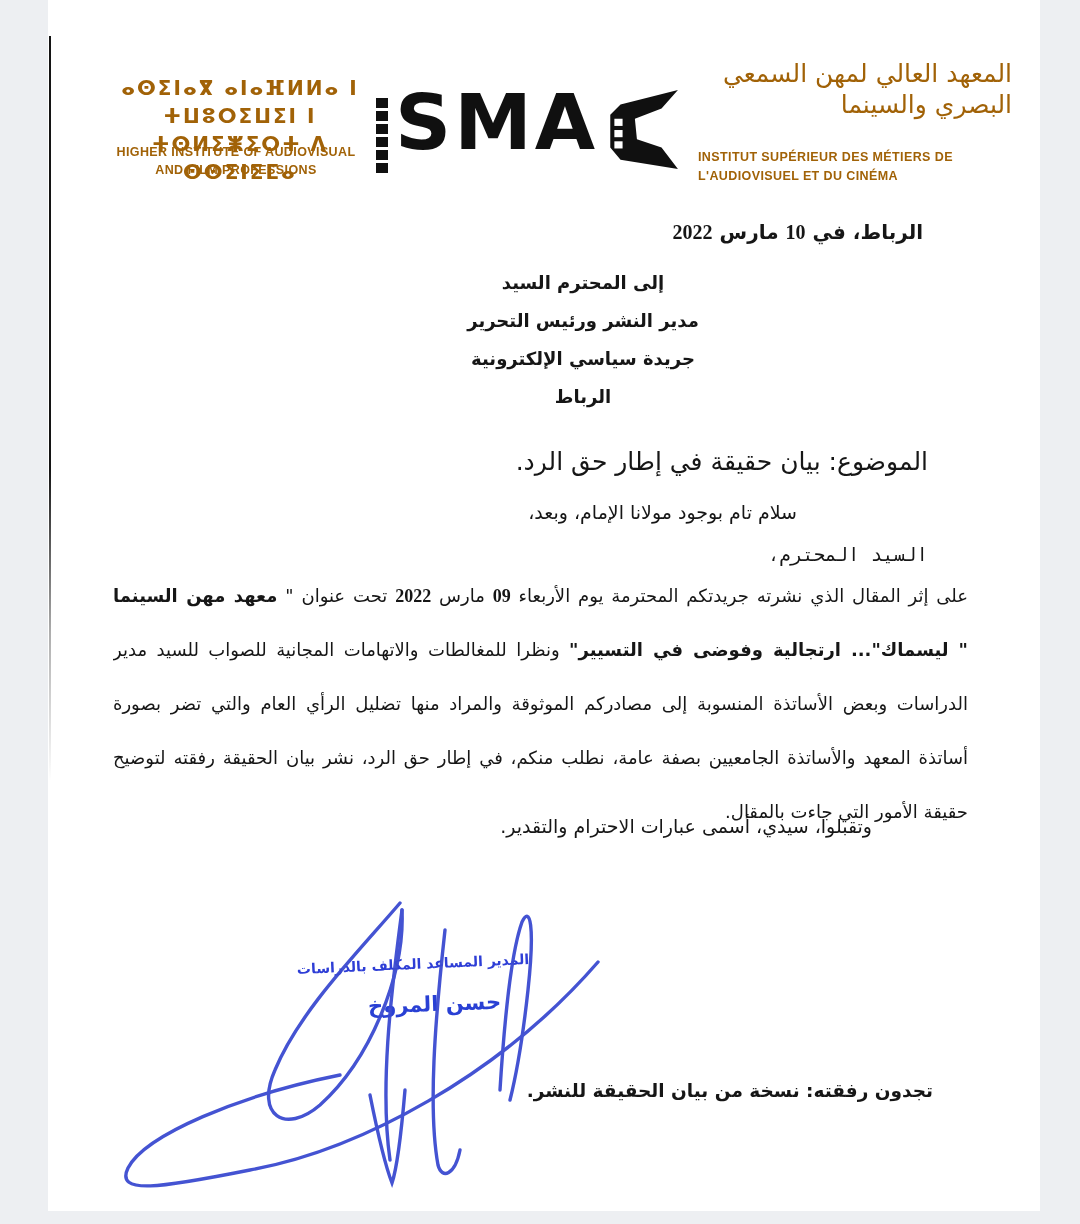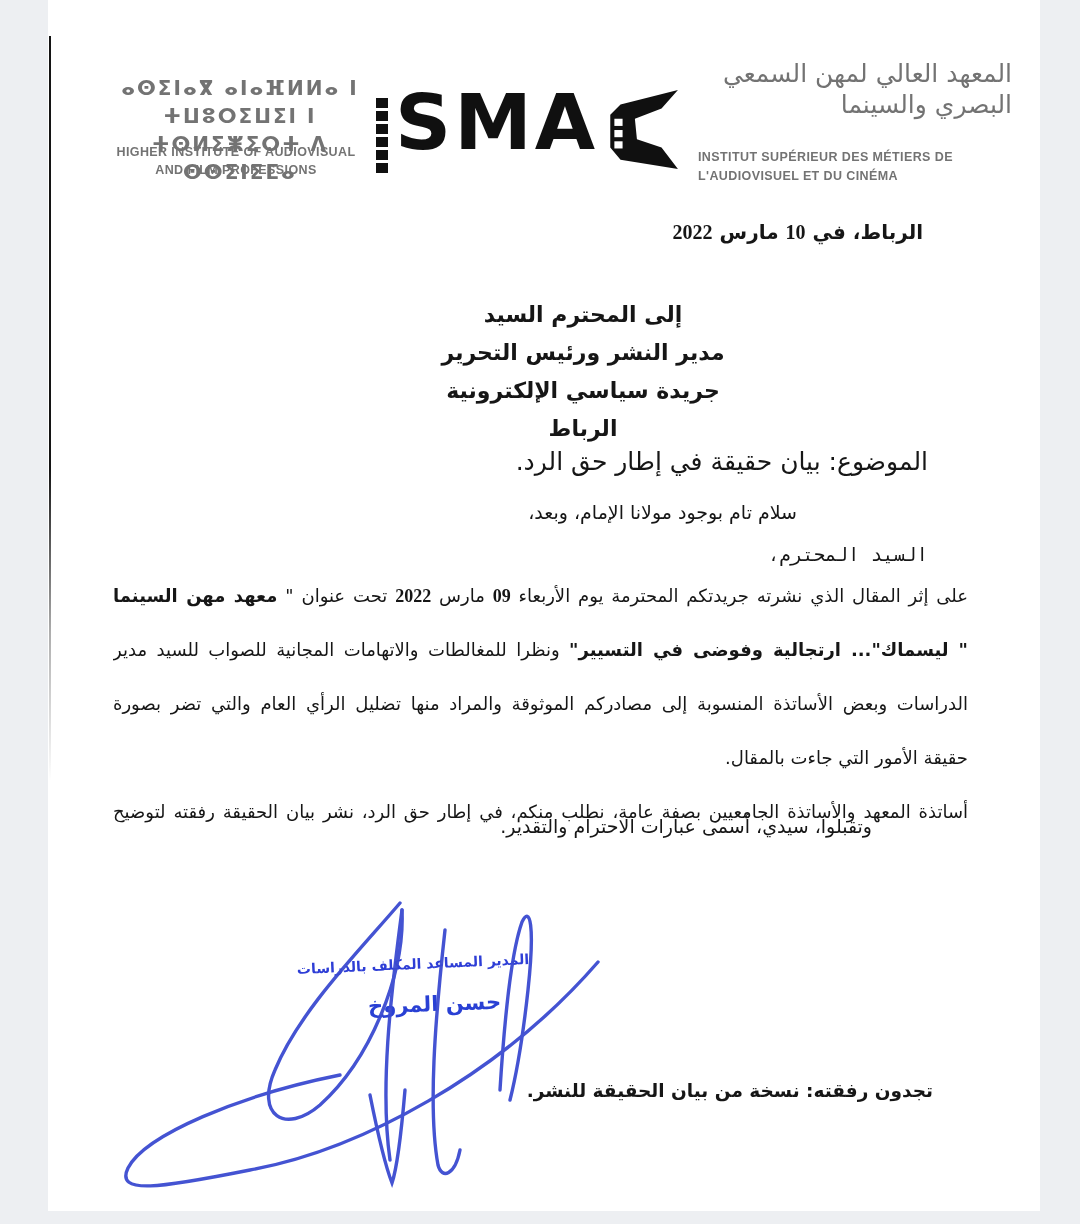--- a/index.html
+++ b/index.html
@@ -5,21 +5,21 @@
   html,body{margin:0;padding:0;}
   body{
     width:1080px;height:1224px;position:relative;overflow:hidden;
     background:#edeff2;
     font-family:"DejaVu Sans",sans-serif;
     color:#161616;
   }
   .page{position:absolute;left:48px;top:0;width:992px;height:1211px;background:#ffffff;}
   .scanline{position:absolute;left:49px;top:36px;width:2px;height:745px;
     background:linear-gradient(to bottom,#141414 0%,#141414 58%,rgba(20,20,20,.35) 80%,rgba(20,20,20,0) 100%);}
-  .red{color:#737373;}
+  .red{color:#a16207;}
   .abs{position:absolute;}
   .rtl{direction:rtl;unicode-bidi:embed;}
   .b{font-weight:700;}
   .num{font-family:"Liberation Serif",serif;font-weight:700;}
 
   
   .tifinagh{left:92px;top:74px;width:296px;text-align:center;font-size:20px;line-height:28px;
     font-weight:700;letter-spacing:2px;}
   .cap-left{left:82px;top:143px;width:308px;text-align:center;font-size:12.5px;line-height:18px;
     font-weight:700;letter-spacing:.4px;font-family:"Liberation Sans",sans-serif;}
@@ -29,21 +29,21 @@
 
   .logo{left:376px;top:90px;display:flex;align-items:flex-start;}
   .filmstrip{display:flex;flex-direction:column;margin-top:8px;margin-right:7px;}
   .filmstrip span{width:12px;height:10px;background:#101010;margin-bottom:3px;display:block;}
   .sma{font-size:78px;line-height:66px;font-weight:700;letter-spacing:3px;color:#101010;
     transform:scaleY(.98);font-family:"DejaVu Sans",sans-serif;}
   .cam{margin-left:2px;margin-top:-2px;}
 
   
   .dateline{right:157px;top:220px;font-size:20px;font-weight:700;}
-  .addr{left:380px;top:296px;width:406px;text-align:center;font-weight:700;font-size:22px;line-height:38px;}
+  .addr{left:380px;top:264px;width:406px;text-align:center;font-weight:700;font-size:18px;line-height:38px;}
   .subject{right:152px;top:447px;font-size:25px;font-weight:400;text-align:center;}
   .greeting{right:283px;top:501px;font-size:19px;}
   .salut{right:152px;top:543px;font-size:19px;font-family:Liberation Mono, monospace;}
   .bodytxt{left:113px;top:569px;width:855px;font-size:18px;}
   .bodytxt .line{height:54px;line-height:54px;white-space:nowrap;overflow:hidden;
     text-align:justify;text-align-last:justify;}
   .bodytxt .line.last{text-align:right;text-align-last:right;}
   .closing{right:208px;top:815px;font-size:19px;text-align:right;}
   .enclosure{right:147px;top:1080px;font-size:18.5px;font-weight:700;}
 
@@ -106,22 +106,22 @@
 </div>
 
 <div class="abs subject rtl">الموضوع: بيان حقيقة في إطار حق الرد.</div>
 <div class="abs greeting rtl">سلام تام بوجود مولانا الإمام، وبعد،</div>
 <div class="abs salut rtl">السيد المحترم،</div>
 
 <div class="abs bodytxt rtl">
   <div class="line"><span>على إثر المقال الذي نشرته جريدتكم المحترمة يوم الأربعاء </span><span class="b num">09</span><span> مارس </span><span class="b num">2022</span><span> تحت عنوان " </span><span class="b">معهد مهن السينما</span></div>
   <div class="line"><span class="b">" ليسماك"... ارتجالية وفوضى في التسيير"</span><span> ونظرا للمغالطات والاتهامات المجانية للصواب للسيد مدير</span></div>
   <div class="line"><span>الدراسات وبعض الأساتذة المنسوبة إلى مصادركم الموثوقة والمراد منها تضليل الرأي العام والتي تضر بصورة</span></div>
+  <div class="line"><span>أساتذة المعهد والأساتذة الجامعيين بصفة عامة، نطلب منكم، في إطار حق الرد، نشر بيان الحقيقة رفقته لتوضيح</span></div>
   <div class="line last"><span>حقيقة الأمور التي جاءت بالمقال.</span></div>
-  <div class="line"><span>أساتذة المعهد والأساتذة الجامعيين بصفة عامة، نطلب منكم، في إطار حق الرد، نشر بيان الحقيقة رفقته لتوضيح</span></div>
 </div>
 
 <div class="abs closing rtl">وتقبلوا، سيدي، أسمى عبارات الاحترام والتقدير.</div>
 
 <div class="abs stamp-title rtl">المدير المساعد المكلف بالدراسات</div>
 <div class="abs stamp-name rtl">حسن المروخ</div>
 
 <svg class="abs sig-svg" width="540" height="320" viewBox="0 0 540 320">
   <g fill="none" stroke="#3a4ad0" stroke-width="3.4" stroke-linecap="round" opacity="0.95">
     <path d="M315,23 C275,70 215,130 190,190 C170,235 200,255 235,225 C285,180 320,95 317,30"></path>

